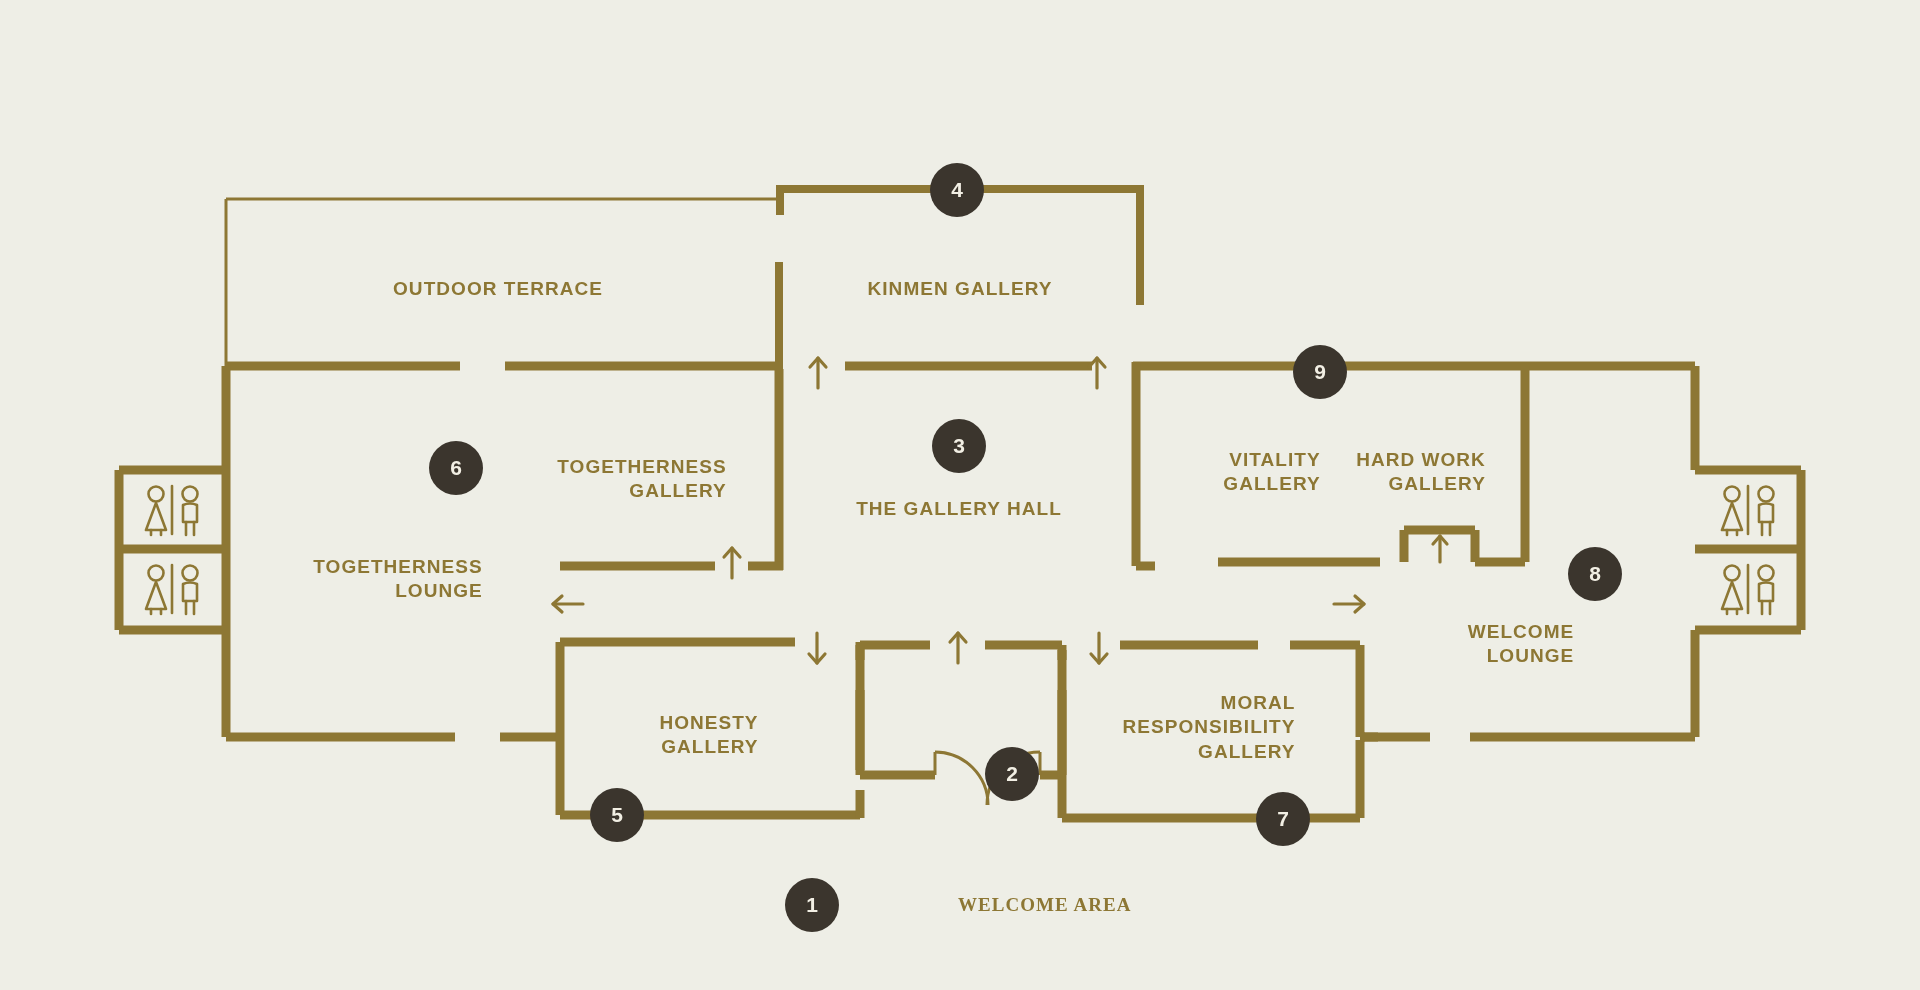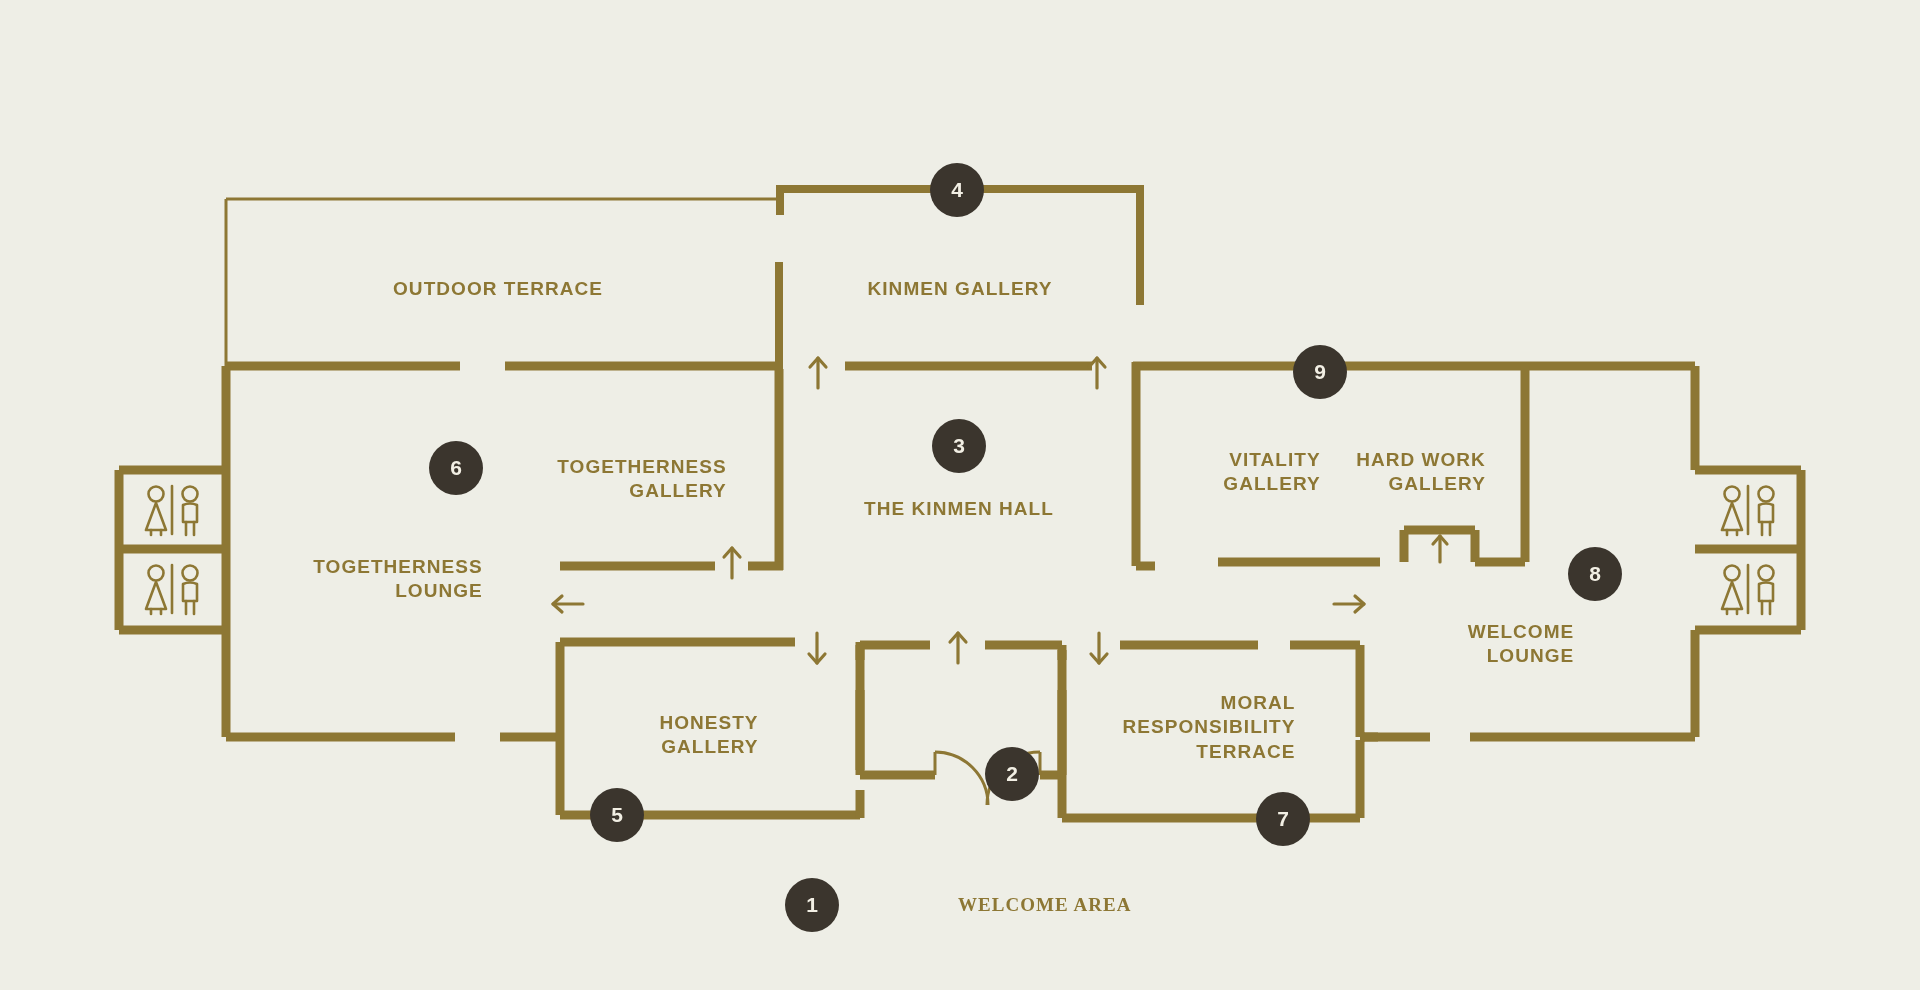--- a/index.html
+++ b/index.html
@@ -310,34 +310,34 @@
         <path d="M 1770 601 L 1770 614"></path>
       </g>
 
     </g>
   </svg>
 
   <div class="room-label" style="left:498px;  top:289px;">OUTDOOR TERRACE</div>
   <div class="room-label" style="left:960px;  top:289px;">KINMEN GALLERY</div>
   <div class="room-label" style="left:642px;  top:479px;">TOGETHERNESS
 GALLERY</div>
-  <div class="room-label" style="left:959px;  top:509px;">THE KINMEN HALL</div>
+  <div class="room-label" style="left:959px;  top:509px;">THE GALLERY HALL</div>
   <div class="room-label" style="left:1236px; top:472px;margin-left:36px;">VITALITY
 GALLERY</div>
   <div class="room-label" style="left:1421px; top:472px;">HARD WORK
 GALLERY</div>
   <div class="room-label" style="left:398px;  top:579px;">TOGETHERNESS
 LOUNGE</div>
   <div class="room-label" style="left:1521px; top:644px;">WELCOME
 LOUNGE</div>
   <div class="room-label" style="left:709px;  top:735px;">HONESTY
 GALLERY</div>
   <div class="room-label" style="left:1209px; top:727px;">MORAL
 RESPONSIBILITY
-TERRACE</div>
+GALLERY</div>
 
   <div class="marker" style="left:1012px; top:774px;">2</div>
   <div class="marker" style="left:959px;  top:446px;">3</div>
   <div class="marker" style="left:957px;  top:190px;">4</div>
   <div class="marker" style="left:617px;  top:815px;">5</div>
   <div class="marker" style="left:456px;  top:468px;">6</div>
   <div class="marker" style="left:1283px; top:819px;">7</div>
   <div class="marker" style="left:1595px; top:574px;">8</div>
   <div class="marker" style="left:1320px; top:372px;">9</div>
 

